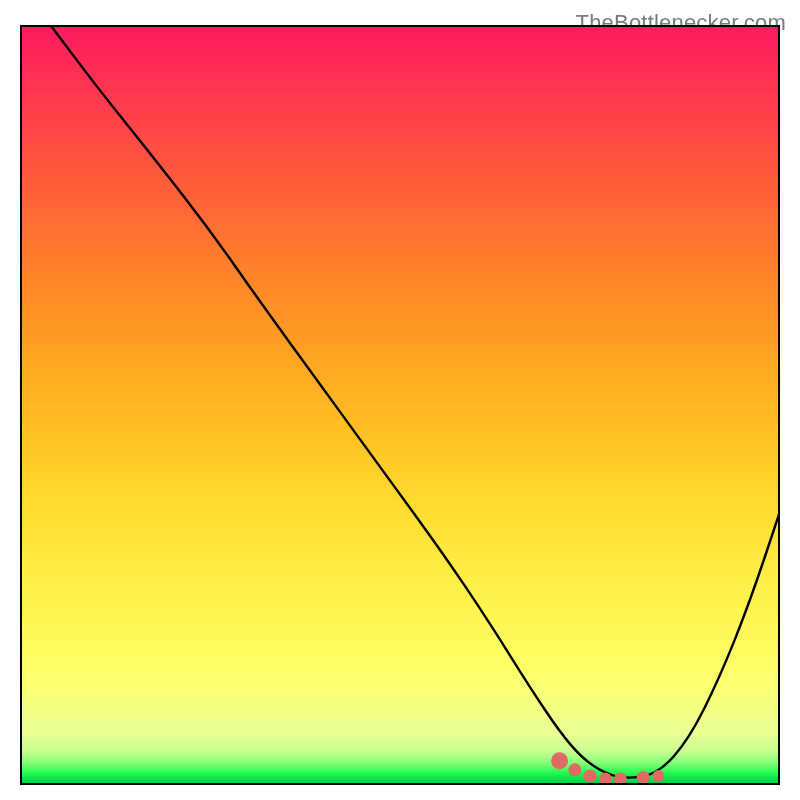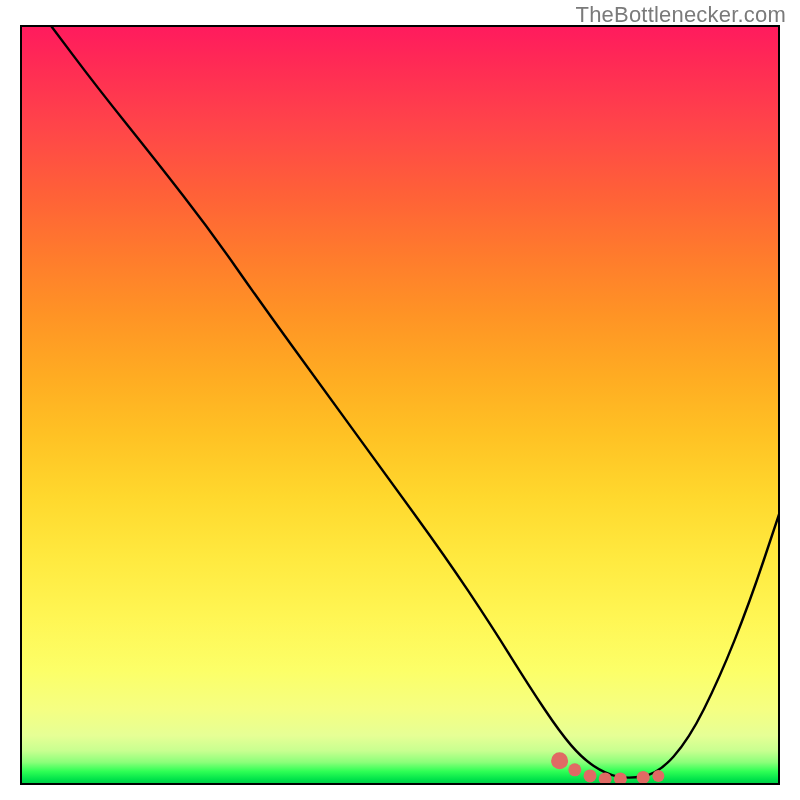--- a/index.html
+++ b/index.html
@@ -10,21 +10,21 @@
     background: #ffffff;
     font-family: Arial, Helvetica, sans-serif;
   }
   .stage {
     position: relative;
     width: 800px;
     height: 800px;
   }
   .watermark {
     position: absolute;
-    top: 2px;
+    top: 10px;
     right: 14px;
     color: #7a7a7a;
     font-size: 22px;
     font-weight: 400;
     letter-spacing: 0.2px;
     user-select: none;
   }
   .plot {
     position: absolute;
     left: 20px;

